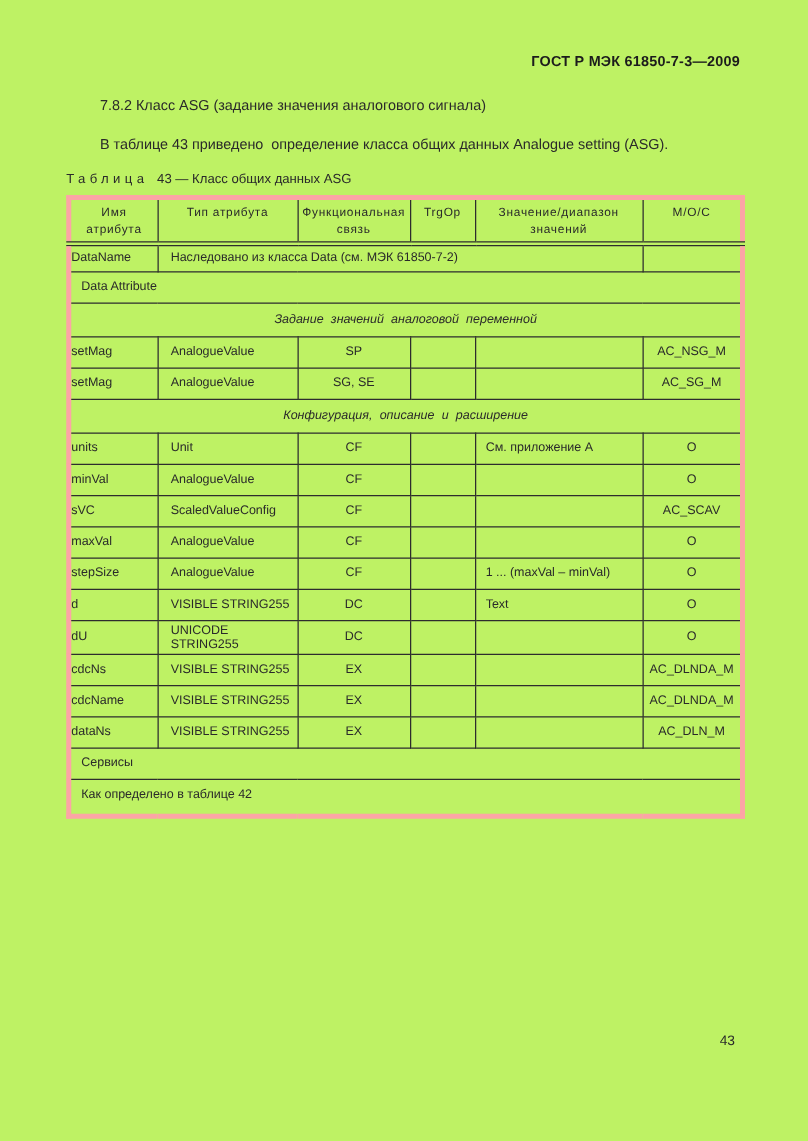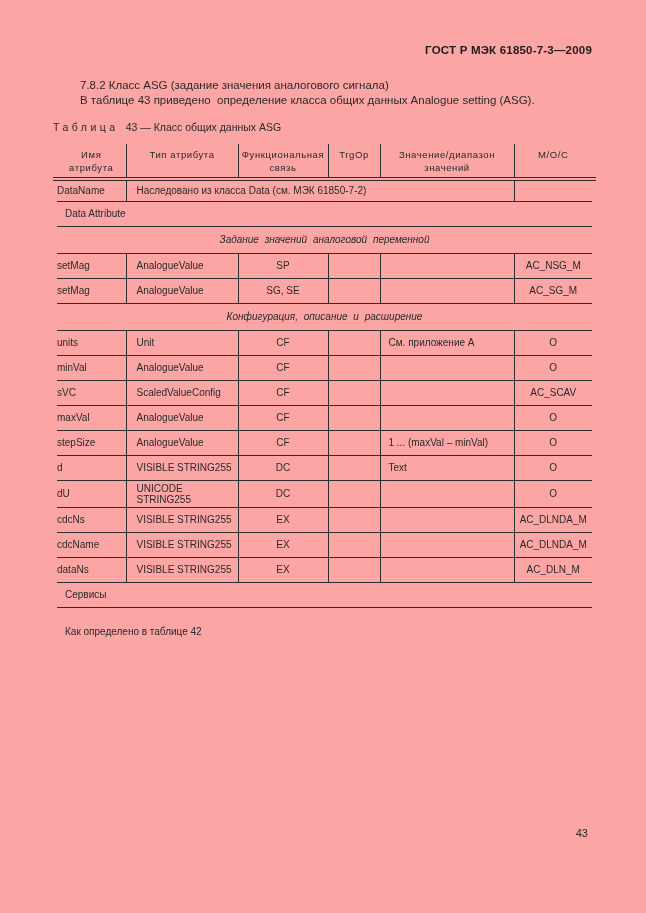--- a/index.html
+++ b/index.html
@@ -4,38 +4,39 @@
 <style>
   * { margin:0; padding:0; box-sizing:border-box; }
   html, body { background:#ffffff; }
   body {
     width:646px; height:913px;
     font-family:"Liberation Sans", sans-serif;
     color:#222222;
     position:relative;
     overflow:hidden;
   }
-  .page { position:absolute; inset:0; padding:44px 54px 0 53px; background:#fca5a5; }
+  .page { position:absolute; inset:0; padding:44px 54px 0 53px; background:#bef264; }
 
   .doc-header {
     text-align:right;
     font-weight:700;
     font-size:11.5px;
     line-height:13px;
     letter-spacing:0.2px;
     color:#1c1c1c;
   }
 
   .body-block { margin-top:21px; }
   .para {
     font-size:11.5px;
     line-height:15px;
     text-indent:27px;
     white-space:pre-wrap;
     color:#2a2a2a;
+    margin-top:16px;
   }
 
   .table-caption {
     margin-top:13px;
     font-size:10.5px;
     line-height:13px;
     color:#2a2a2a;
   }
   .caption-label { letter-spacing:3.5px; margin-right:7px; }
 
@@ -66,21 +67,21 @@
   td.c-name   { text-align:left; padding:2px 4px 2px 0; }
   td.c-type   { text-align:left; padding:2px 4px 2px 10px; }
   td.c-fc     { text-align:center; padding:2px 2px;margin-left:20px; }
   td.c-trgop  { text-align:center; padding:2px 2px; }
   td.c-value  { text-align:left; padding:2px 4px 2px 8px; }
   td.c-moc    { text-align:center; padding:2px 2px; }
   tr.r-data td { height:25px; vertical-align:middle; }
   tr.r-inherit td { height:22px; vertical-align:middle; }
   td.c-span { text-align:left; padding:2px 4px 2px 10px; }
   tr.r-full td { height:25px; vertical-align:middle; text-align:left; padding:2px 4px 2px 8px; }
-  tr.r-full.tall td { height:30px; vertical-align:top; padding-top:18px; }
+  tr.r-full.tall td { height:30px; vertical-align:top; padding-top:6px; }
   tr.r-section td {
     height:27px; vertical-align:middle;
     text-align:center;
     font-style:italic;
     word-spacing:3px;
     padding:2px 4px;
     margin-top:28px;
   }
 
   .page-number {

